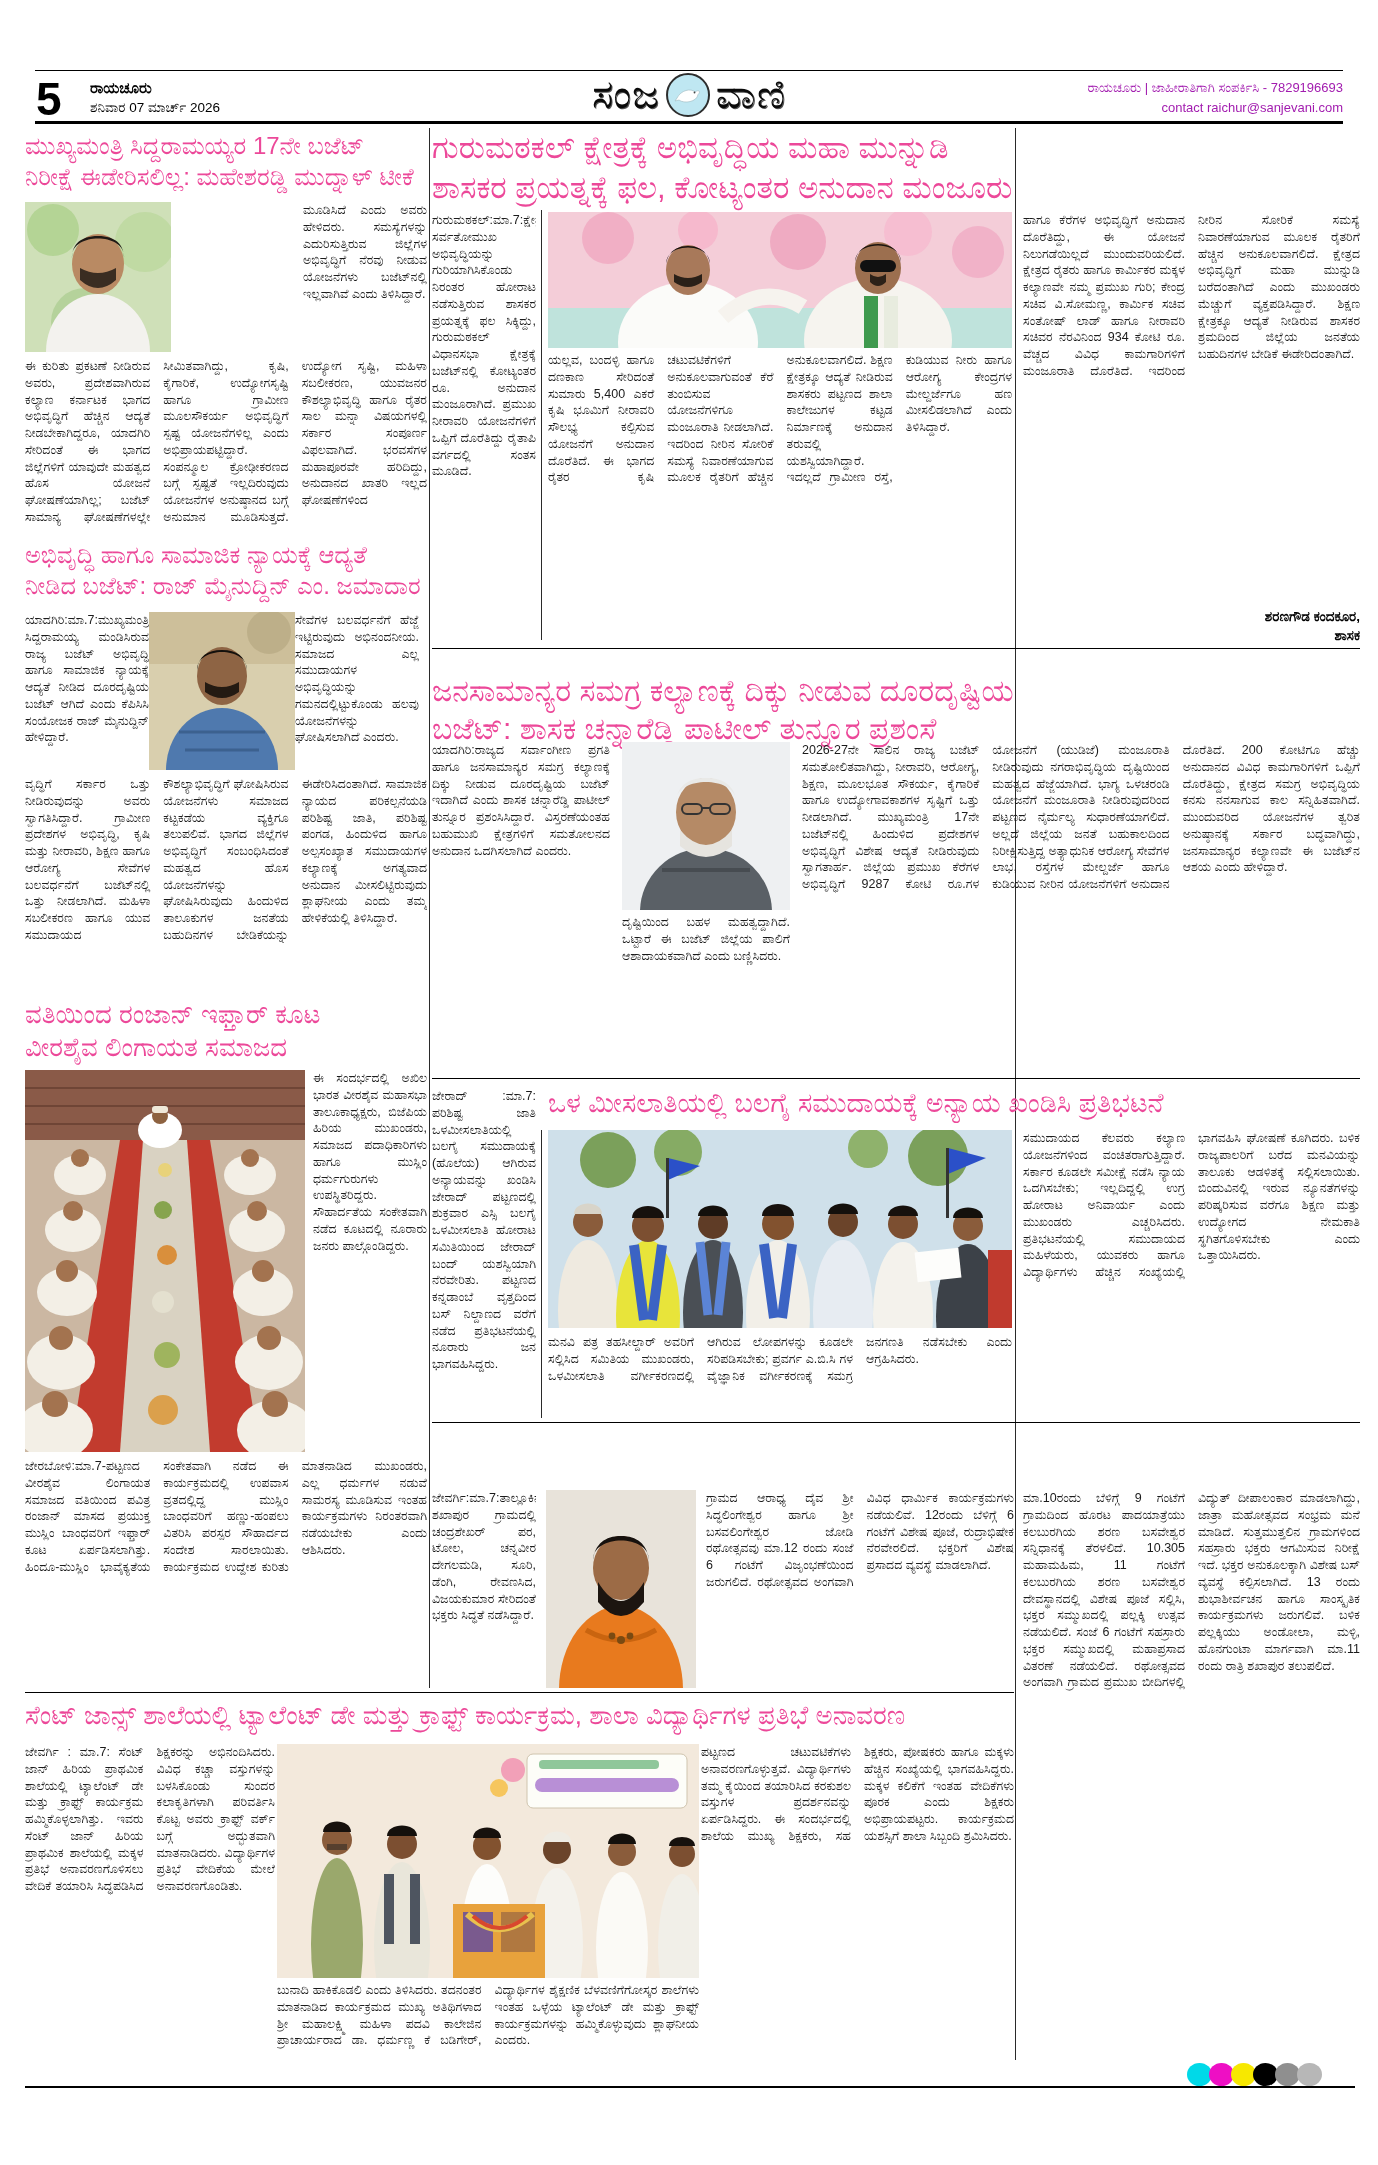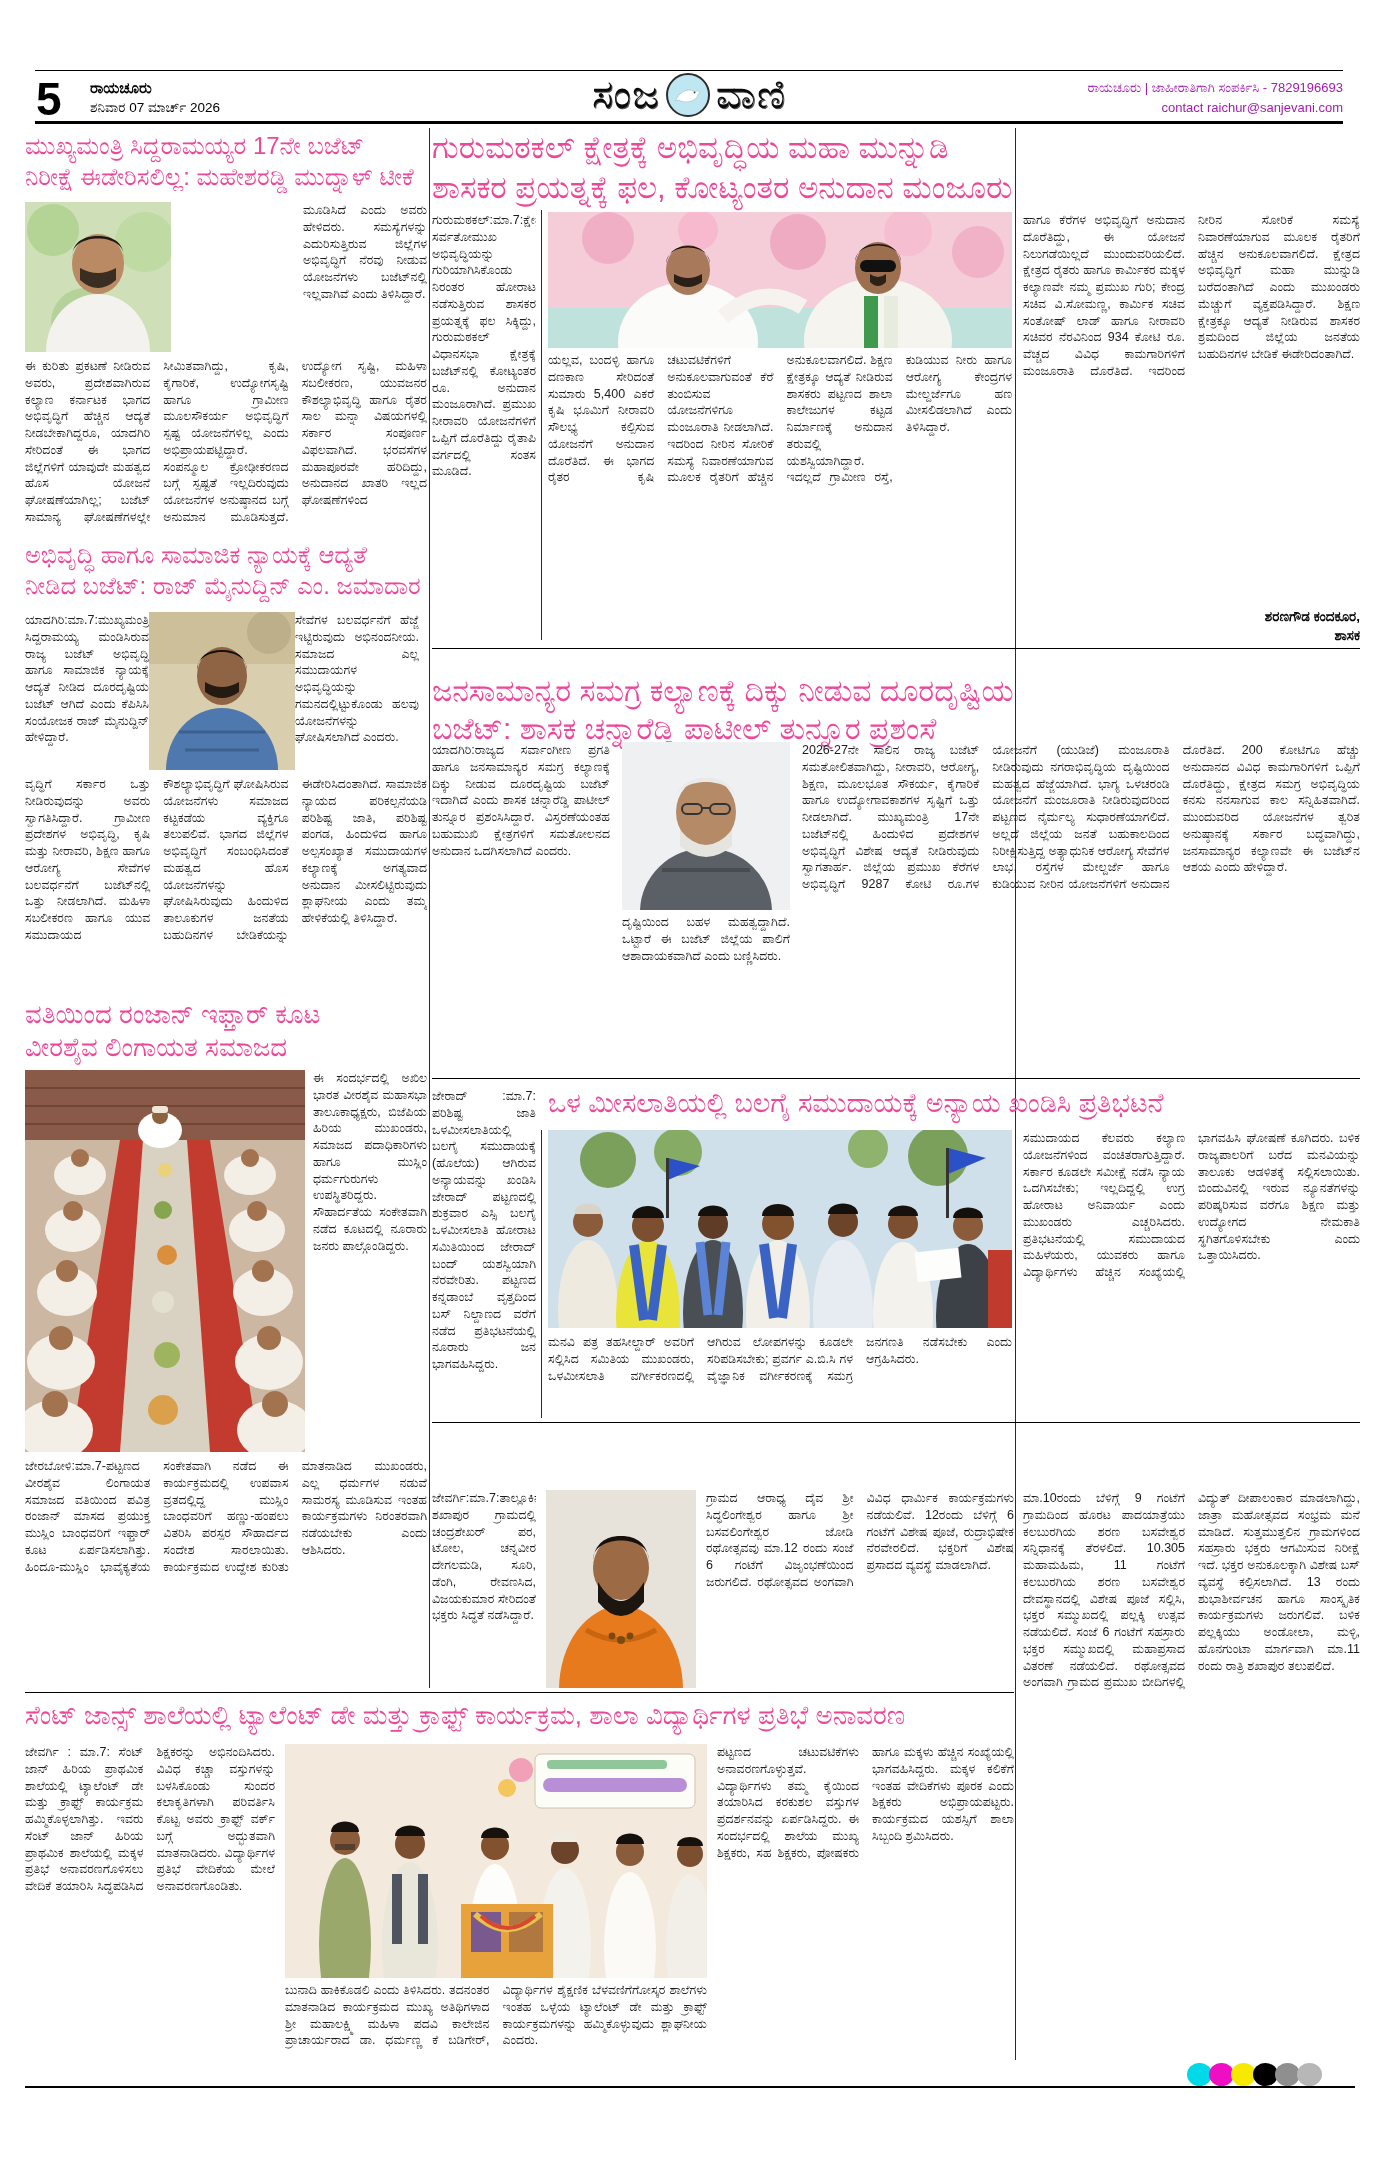--- a/index.html
+++ b/index.html
@@ -289,21 +289,21 @@
           <circle cx="84" cy="146" r="3.4" fill="#7a4a12"></circle>
       </svg>
     </div>
     <div class="body-txt cols-2" style="flex:1;height:198px">ಗ್ರಾಮದ ಆರಾಧ್ಯ ದೈವ ಶ್ರೀ ಸಿದ್ಧಲಿಂಗೇಶ್ವರ ಹಾಗೂ ಶ್ರೀ ಬಸವಲಿಂಗೇಶ್ವರ ಜೋಡಿ ರಥೋತ್ಸವವು ಮಾ.12 ರಂದು ಸಂಜೆ 6 ಗಂಟೆಗೆ ವಿಜೃಂಭಣೆಯಿಂದ ಜರುಗಲಿದೆ. ರಥೋತ್ಸವದ ಅಂಗವಾಗಿ ವಿವಿಧ ಧಾರ್ಮಿಕ ಕಾರ್ಯಕ್ರಮಗಳು ನಡೆಯಲಿವೆ. 12ರಂದು ಬೆಳಿಗ್ಗೆ 6 ಗಂಟೆಗೆ ವಿಶೇಷ ಪೂಜೆ, ರುದ್ರಾಭಿಷೇಕ ನೆರವೇರಲಿದೆ. ಭಕ್ತರಿಗೆ ವಿಶೇಷ ಪ್ರಸಾದದ ವ್ಯವಸ್ಥೆ ಮಾಡಲಾಗಿದೆ.</div>
   </div>
   <div class="body-txt cols-2 abs" style="left:1023px;top:1490px;width:337px;height:568px">ಮಾ.10ರಂದು ಬೆಳಿಗ್ಗೆ 9 ಗಂಟೆಗೆ ಗ್ರಾಮದಿಂದ ಹೊರಟ ಪಾದಯಾತ್ರೆಯು ಕಲಬುರಗಿಯ ಶರಣ ಬಸವೇಶ್ವರ ಸನ್ನಿಧಾನಕ್ಕೆ ತೆರಳಲಿದೆ. 10.305 ಮಹಾಮಹಿಮ, 11 ಗಂಟೆಗೆ ಕಲಬುರಗಿಯ ಶರಣ ಬಸವೇಶ್ವರ ದೇವಸ್ಥಾನದಲ್ಲಿ ವಿಶೇಷ ಪೂಜೆ ಸಲ್ಲಿಸಿ, ಭಕ್ತರ ಸಮ್ಮುಖದಲ್ಲಿ ಪಲ್ಲಕ್ಕಿ ಉತ್ಸವ ನಡೆಯಲಿದೆ. ಸಂಜೆ 6 ಗಂಟೆಗೆ ಸಹಸ್ರಾರು ಭಕ್ತರ ಸಮ್ಮುಖದಲ್ಲಿ ಮಹಾಪ್ರಸಾದ ವಿತರಣೆ ನಡೆಯಲಿದೆ. ರಥೋತ್ಸವದ ಅಂಗವಾಗಿ ಗ್ರಾಮದ ಪ್ರಮುಖ ಬೀದಿಗಳಲ್ಲಿ ವಿದ್ಯುತ್ ದೀಪಾಲಂಕಾರ ಮಾಡಲಾಗಿದ್ದು, ಜಾತ್ರಾ ಮಹೋತ್ಸವದ ಸಂಭ್ರಮ ಮನೆ ಮಾಡಿದೆ. ಸುತ್ತಮುತ್ತಲಿನ ಗ್ರಾಮಗಳಿಂದ ಸಹಸ್ರಾರು ಭಕ್ತರು ಆಗಮಿಸುವ ನಿರೀಕ್ಷೆ ಇದೆ. ಭಕ್ತರ ಅನುಕೂಲಕ್ಕಾಗಿ ವಿಶೇಷ ಬಸ್ ವ್ಯವಸ್ಥೆ ಕಲ್ಪಿಸಲಾಗಿದೆ. 13 ರಂದು ಶುಭಾಶೀರ್ವಚನ ಹಾಗೂ ಸಾಂಸ್ಕೃತಿಕ ಕಾರ್ಯಕ್ರಮಗಳು ಜರುಗಲಿವೆ. ಬಳಿಕ ಪಲ್ಲಕ್ಕಿಯು ಅಂಡೋಲಾ, ಮಳ್ಳಿ, ಹೊನಗುಂಟಾ ಮಾರ್ಗವಾಗಿ ಮಾ.11 ರಂದು ರಾತ್ರಿ ಶಖಾಪುರ ತಲುಪಲಿದೆ.</div>
 
   <div class="rule-h" style="left:25px;top:1692px;width:989px"></div>
 
   <div class="headline hl-26" style="left:25px;top:1699px;width:989px">ಸೆಂಟ್ ಜಾನ್ಸ್ ಶಾಲೆಯಲ್ಲಿ ಟ್ಯಾಲೆಂಟ್ ಡೇ ಮತ್ತು ಕ್ರಾಫ್ಟ್ ಕಾರ್ಯಕ್ರಮ, ಶಾಲಾ ವಿದ್ಯಾರ್ಥಿಗಳ ಪ್ರತಿಭೆ ಅನಾವರಣ</div>
-  <div class="flexrow" style="left:25px;top:1744px;width:989px;height:316px;gap:10px">
+  <div class="flexrow" style="left:25px;top:1744px;width:989px;height:316px;gap:2px">
     <div class="body-txt cols-2" style="width:250px;height:316px;flex:none">ಜೇವರ್ಗಿ : ಮಾ.7: ಸೆಂಟ್ ಜಾನ್ ಹಿರಿಯ ಪ್ರಾಥಮಿಕ ಶಾಲೆಯಲ್ಲಿ ಟ್ಯಾಲೆಂಟ್ ಡೇ ಮತ್ತು ಕ್ರಾಫ್ಟ್ ಕಾರ್ಯಕ್ರಮ ಹಮ್ಮಿಕೊಳ್ಳಲಾಗಿತ್ತು. ಇವರು ಸೆಂಟ್ ಜಾನ್ ಹಿರಿಯ ಪ್ರಾಥಮಿಕ ಶಾಲೆಯಲ್ಲಿ ಮಕ್ಕಳ ಪ್ರತಿಭೆ ಅನಾವರಣಗೊಳಿಸಲು ವೇದಿಕೆ ತಯಾರಿಸಿ ಸಿದ್ಧಪಡಿಸಿದ ಶಿಕ್ಷಕರನ್ನು ಅಭಿನಂದಿಸಿದರು. ವಿವಿಧ ಕಚ್ಚಾ ವಸ್ತುಗಳನ್ನು ಬಳಸಿಕೊಂಡು ಸುಂದರ ಕಲಾಕೃತಿಗಳಾಗಿ ಪರಿವರ್ತಿಸಿ ಕೊಟ್ಟ ಅವರು ಕ್ರಾಫ್ಟ್ ವರ್ಕ್ ಬಗ್ಗೆ ಅದ್ಭುತವಾಗಿ ಮಾತನಾಡಿದರು. ವಿದ್ಯಾರ್ಥಿಗಳ ಪ್ರತಿಭೆ ವೇದಿಕೆಯ ಮೇಲೆ ಅನಾವರಣಗೊಂಡಿತು.</div>
     <div class="stack" style="width:422px">
       <div class="photo" style="width:422px;height:234px">
         <svg viewBox="0 0 422 234" preserveAspectRatio="none">
           <rect width="422" height="234" fill="#f3e9dc"></rect>
           <rect x="250" y="10" width="160" height="54" rx="6" fill="#fdfdf8" stroke="#cfc4ae"></rect>
           <rect x="258" y="34" width="144" height="14" rx="7" fill="#b88fd6"></rect>
           <rect x="262" y="16" width="120" height="9" rx="4" fill="#8fc79a"></rect>
           <circle cx="236" cy="26" r="12" fill="#f2a0b8"></circle>
             <circle cx="222" cy="44" r="9" fill="#f6c65e"></circle>

